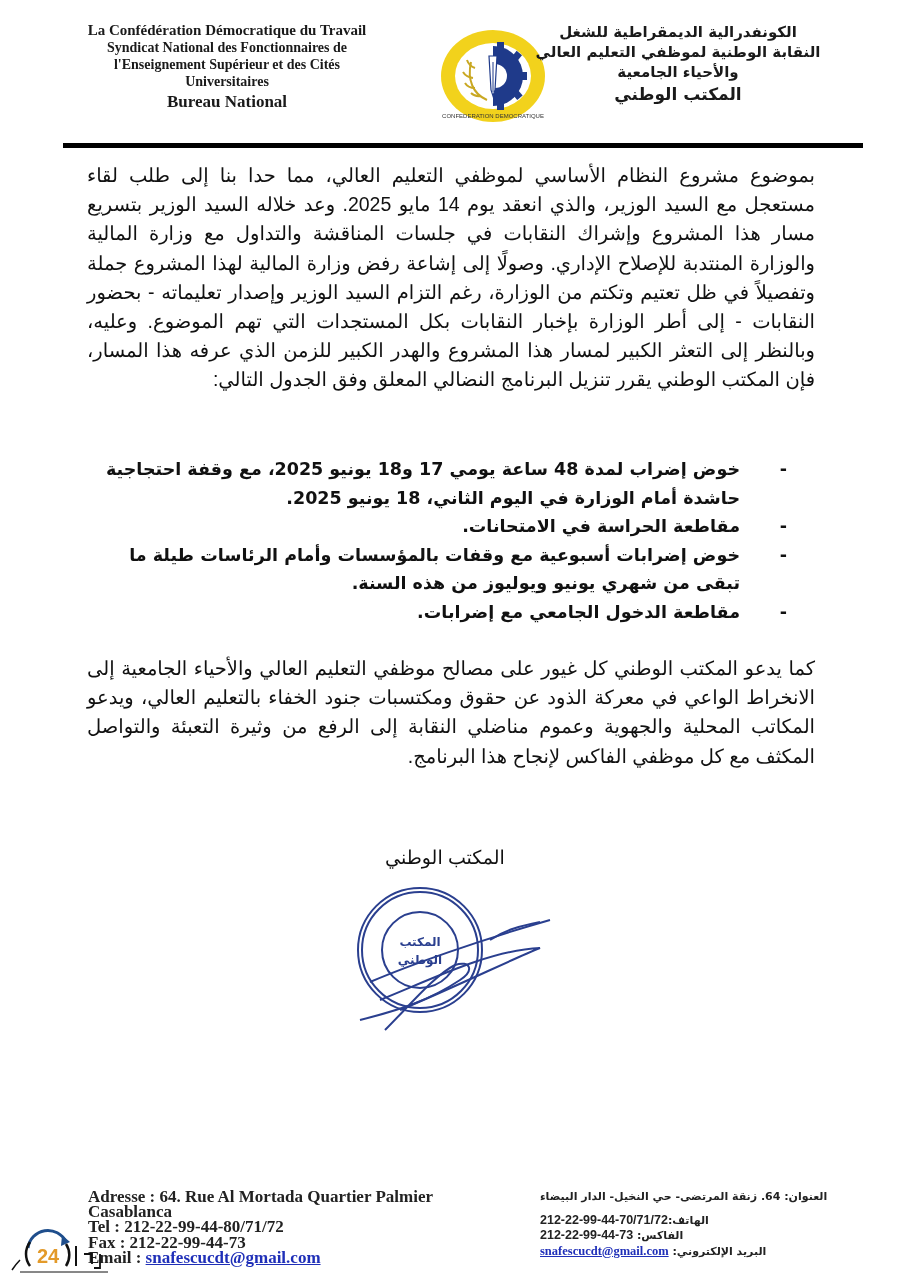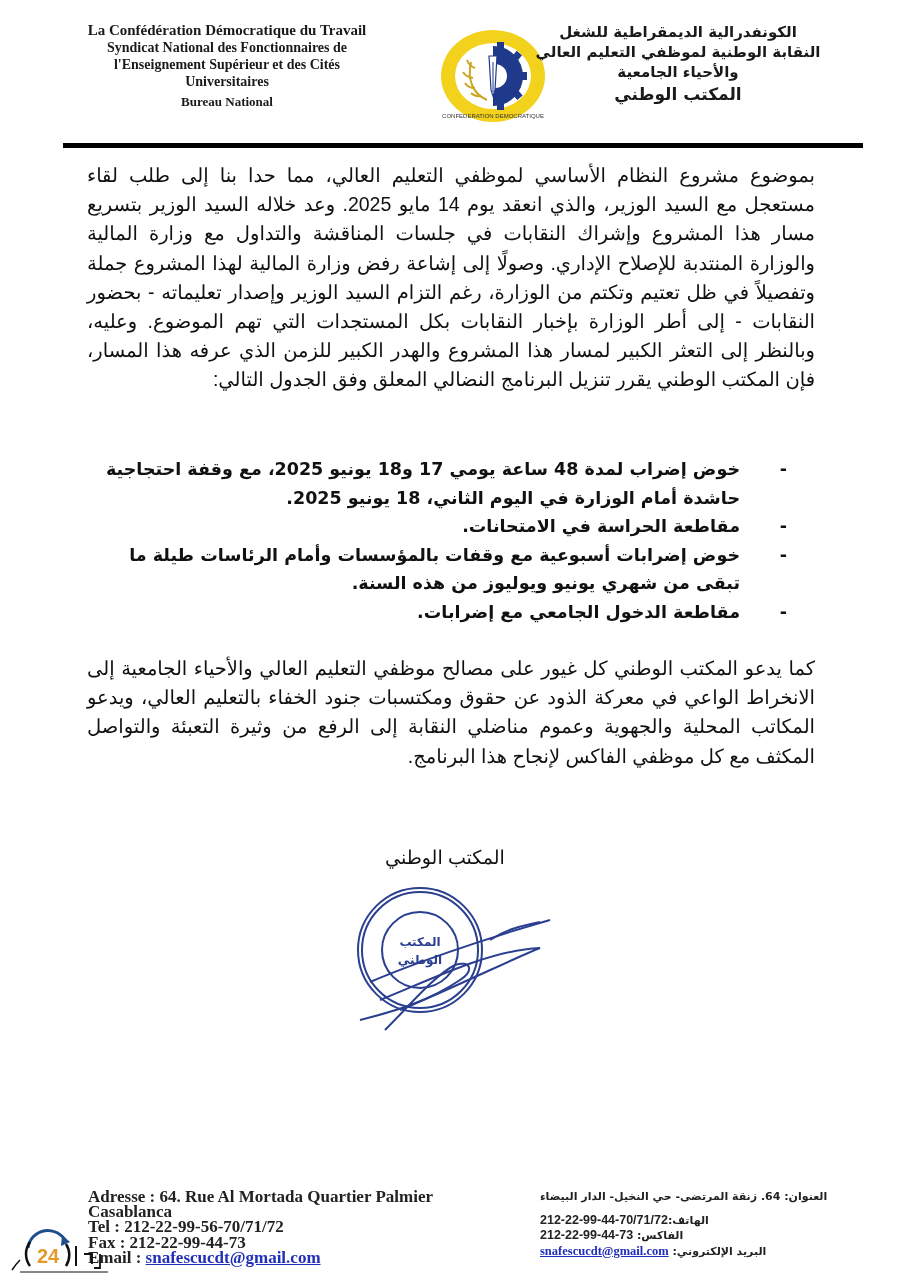--- a/index.html
+++ b/index.html
@@ -4,21 +4,21 @@
 <style>
   html, body { margin: 0; padding: 0; background: #ffffff; }
   body { width: 919px; height: 1280px; position: relative; overflow: hidden; color: #111; }
 
   .hdr-fr {
     position: absolute; left: 62px; top: 22px; width: 330px;
     text-align: center; font-family: "Liberation Serif", serif; font-weight: bold; color: #1a1a1a;
   }
   .hdr-fr .l1 { font-size: 15px; line-height: 17px; text-align: center; }
   .hdr-fr .l2 { font-size: 14px; line-height: 17px; }
-  .hdr-fr .l5 { font-size: 13px; line-height: 22px; margin-top: 1px; }
+  .hdr-fr .l5 { font-size: 17px; line-height: 22px; margin-top: 1px; }
 
   .hdr-ar {
     position: absolute; left: 528px; top: 22px; width: 300px; direction: rtl;
     text-align: center; font-family: "DejaVu Sans", sans-serif; font-weight: bold; color: #1a1a1a;
   }
   .hdr-ar div { font-size: 15px; line-height: 20px; }
   .hdr-ar .l4 { font-size: 17px; line-height: 24px; }
 
   .logo { position: absolute; left: 437px; top: 28px; width: 112px; height: 96px; }
 
@@ -145,21 +145,21 @@
       <path d="M20 150 C60 140 90 130 120 110 C135 100 130 90 115 95 C95 105 70 135 45 160"></path>
       <path d="M150 70 C165 60 180 56 200 52"></path>
     </g>
     <text x="80" y="76" font-size="12" text-anchor="middle" fill="#2a3f8f" font-weight="bold" font-family="DejaVu Sans, sans-serif">المكتب</text>
     <text x="80" y="94" font-size="12" text-anchor="middle" fill="#2a3f8f" font-weight="bold" font-family="DejaVu Sans, sans-serif">الوطني</text>
   </svg>
 </div>
 
 <div class="ftr-fr">
   <div>Adresse : 64. Rue Al Mortada Quartier Palmier Casablanca</div>
-  <div>Tel : 212-22-99-56-70/71/72</div>
+  <div>Tel : 212-22-99-44-80/71/72</div>
   <div>Fax : 212-22-99-44-73</div>
   <div>
     <span>Email : </span><span class="link">snafescucdt@gmail.com</span>
   </div>
 </div>
 
 <div class="ftr-ar">
   <span class="row">العنوان:  64. زنقة المرتضى- حي النخيل- الدار البيضاء</span>
   <span class="row" style="padding-right:115px;margin-top:9px;">
     <span>الهاتف:</span><span class="num">212-22-99-44-70/71/72</span>

